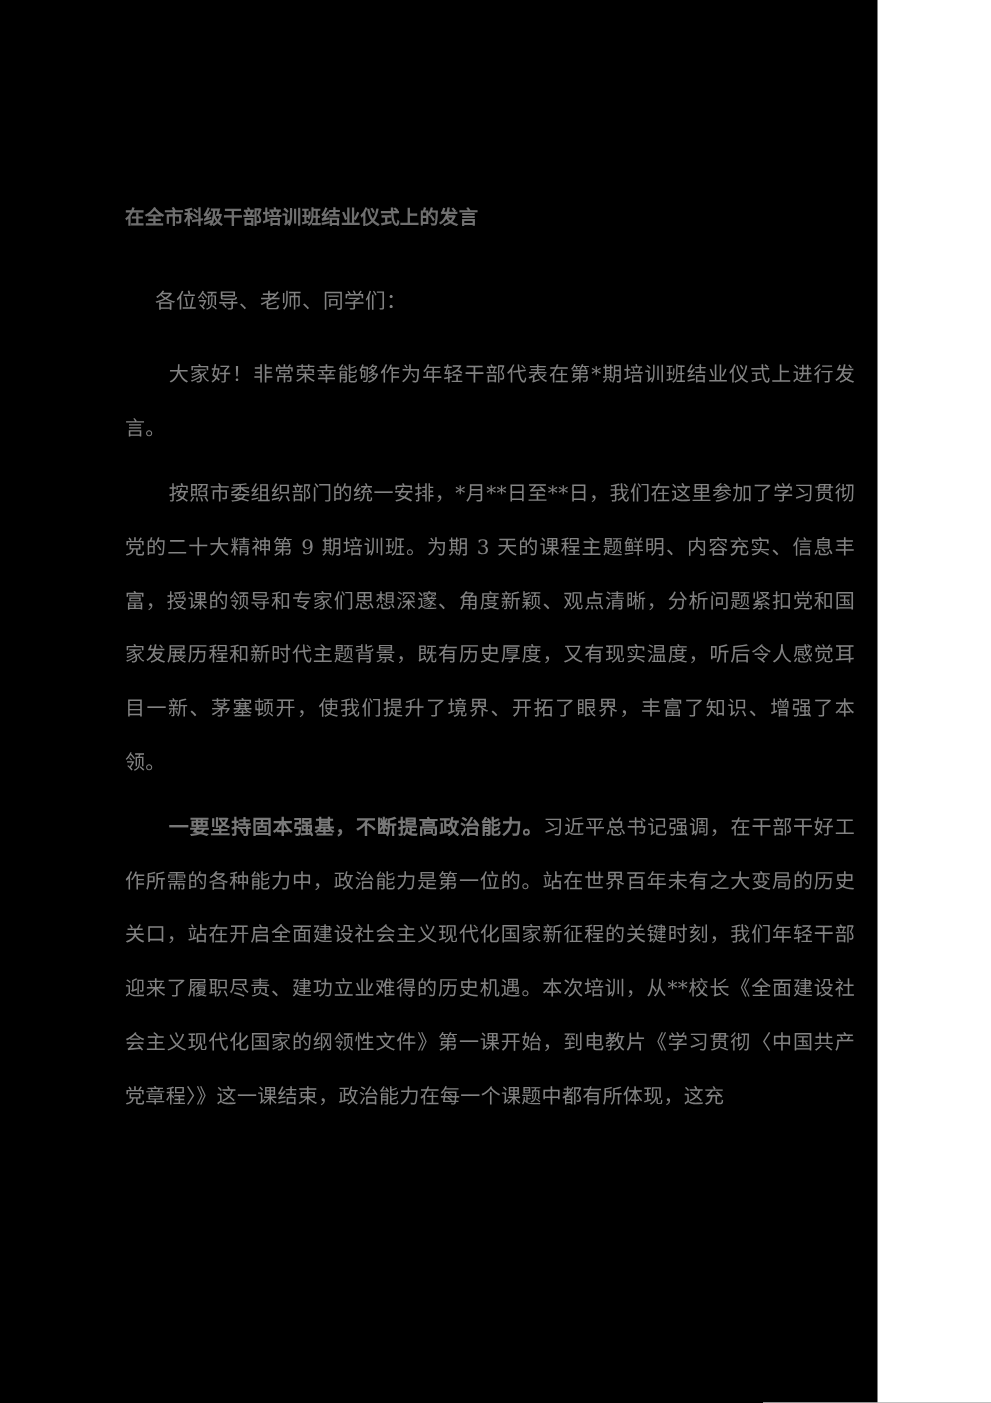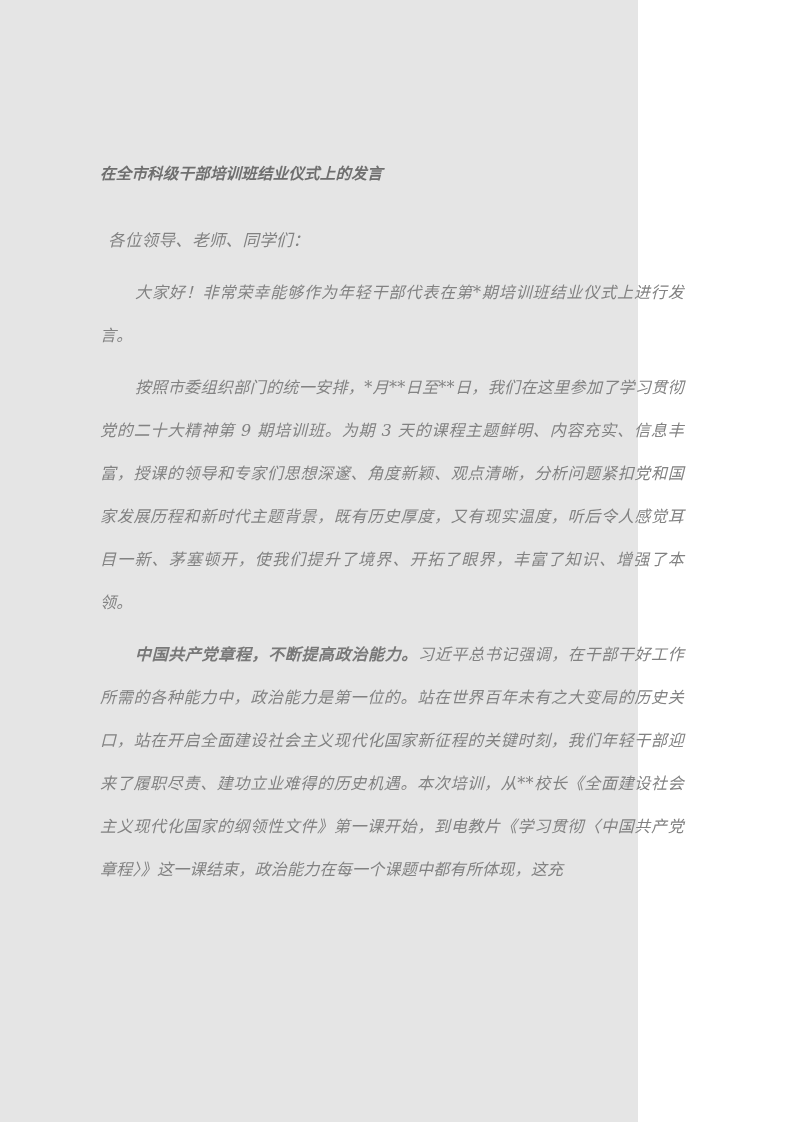--- a/index.html
+++ b/index.html
@@ -10,25 +10,24 @@
   }
   body {
     width: 793px;
     height: 1122px;
     overflow: hidden;
     font-family: "DejaVu Serif", "Liberation Serif", serif;
   }
 
   .page {
     position: relative;
-    width: 638px;
+    width: 702px;
     height: 1122px;
-    background: #e5e5e5;
+    background: #000000;
     box-sizing: border-box;
-    font-style: italic;
   }
 
   .content {
     position: absolute;
     left: 100px;
     top: 163px;
     width: 584px;
   }
 
   .doc-title {
@@ -40,21 +39,21 @@
     letter-spacing: 0.2px;
     margin: 0 0 34px 0;
     white-space: nowrap;
   }
 
   .salutation {
     font-family: "DejaVu Serif", "Liberation Serif", serif;
     font-size: 16.5px;
     line-height: 43px;
     color: #828282;
-    margin: 0;
+    margin: 16px;
     text-indent: 8px;
     letter-spacing: 0.3px;
   }
 
   .para {
     font-family: "DejaVu Serif", "Liberation Serif", serif;
     font-size: 16px;
     line-height: 43px;
     color: #828282;
     margin: 9px 0 0 0;
@@ -83,16 +82,16 @@
 
     <h1 class="doc-title">在全市科级干部培训班结业仪式上的发言</h1>
 
     <p class="salutation"> 各位领导、老师、同学们：</p>
 
     <p class="para">大家好！非常荣幸能够作为年轻干部代表在第*期培训班结业仪式上进行发言。</p>
 
     <p class="para">按照市委组织部门的统一安排，*月**日至**日，我们在这里参加了学习贯彻党的二十大精神第 9 期培训班。为期 3 天的课程主题鲜明、内容充实、信息丰富，授课的领导和专家们思想深邃、角度新颖、观点清晰，分析问题紧扣党和国家发展历程和新时代主题背景，既有历史厚度，又有现实温度，听后令人感觉耳目一新、茅塞顿开，使我们提升了境界、开拓了眼界，丰富了知识、增强了本领。</p>
 
 
-    <p class="para"><b class="strong-lead">中国共产党章程，不断提高政治能力。</b><span>习近平总书记强调，在干部干好工作所需的各种能力中，政治能力是第一位的。站在世界百年未有之大变局的历史关口，站在开启全面建设社会主义现代化国家新征程的关键时刻，我们年轻干部迎来了履职尽责、建功立业难得的历史机遇。本次培训，从**校长《全面建设社会主义现代化国家的纲领性文件》第一课开始，到电教片《学习贯彻〈中国共产党章程〉》这一课结束，政治能力在每一个课题中都有所体现，这充</span></p>
+    <p class="para"><b class="strong-lead">一要坚持固本强基，不断提高政治能力。</b><span>习近平总书记强调，在干部干好工作所需的各种能力中，政治能力是第一位的。站在世界百年未有之大变局的历史关口，站在开启全面建设社会主义现代化国家新征程的关键时刻，我们年轻干部迎来了履职尽责、建功立业难得的历史机遇。本次培训，从**校长《全面建设社会主义现代化国家的纲领性文件》第一课开始，到电教片《学习贯彻〈中国共产党章程〉》这一课结束，政治能力在每一个课题中都有所体现，这充</span></p>
 
   </div>
 </div>
 
 </body></html>

